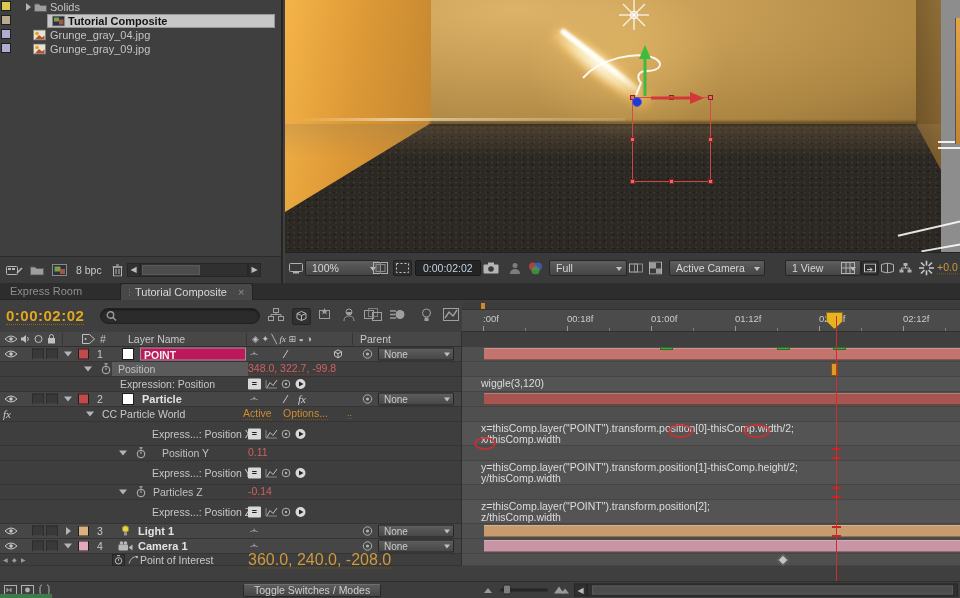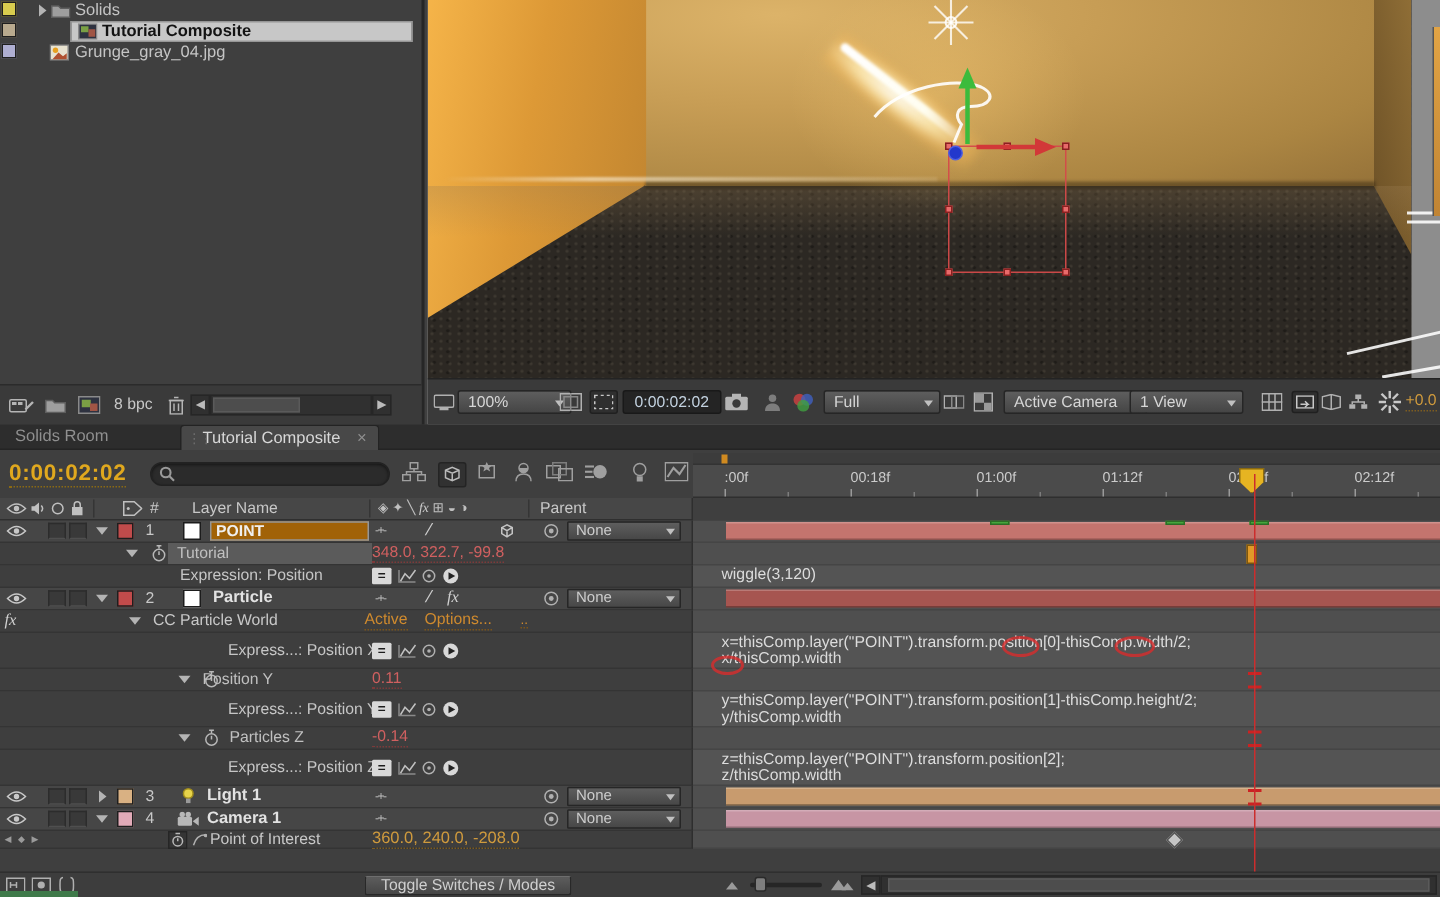--- a/index.html
+++ b/index.html
@@ -91,23 +91,23 @@
   .gmark{position:absolute;top:0;width:13px;height:3px;background:#46a63c;border:1px solid #2c6e26}
   .okf{position:absolute;top:1px;width:7px;height:13px;background:#e09a28;border:1px solid #7d560e}
   .ibeam{position:absolute;width:9px;height:11px;border-top:2px solid #c22;border-bottom:2px solid #c22}
   .code{position:absolute;left:19px;top:1px;font-size:10.5px;line-height:11px;color:#dcdcdc;white-space:pre-line}
   .circ-anno{position:absolute;border:2px solid rgba(216,44,44,.8);border-radius:50%;z-index:45}
   .dmnd{position:absolute;width:8px;height:8px;background:#c4c4c4;border:1px solid #555;transform:rotate(45deg)}
   .txt{color:#c8c8c8;font-size:10.5px}
   .lname{color:#e2e2e2;font-weight:bold}
   .pname2{color:#c0c0c0;font-size:10.5px}
   .val-red{color:#d06060;font-size:10.5px;border-bottom:1px dotted #7d3a3a}
-  .val-org{color:#cf9a3d;font-size:11px;border-bottom:1px dotted #7d5c20}
+  .val-org{color:#cf9a3d;font-size:16px;border-bottom:1px dotted #7d5c20}
   .olink{color:#cf8a2e;font-size:10.5px;border-bottom:1px dotted #7d5418}
-  .namebox{height:13px;width:106px;border:1px solid #969696;background:#a16207;padding:0 3px;font-weight:bold;color:#efefef;font-size:10.5px;line-height:12px}
+  .namebox{height:13px;width:106px;border:1px solid #969696;background:#be185d;padding:0 3px;font-weight:bold;color:#efefef;font-size:10.5px;line-height:12px}
   .tri-d{width:0;height:0;border:4px solid transparent;border-top:5px solid #b4b4b4;margin-top:2px}
   .tri-r{width:0;height:0;border:4px solid transparent;border-left:5px solid #b4b4b4;margin-left:2px}
   .chip{width:11px;height:11px;border:1px solid #1e1e1e}
   .rbox{width:12px;height:11px;background:#393939;border:1px solid #2c2c2c;border-bottom-color:#4f4f4f}
   .sw{font-size:8px;color:#bdbdbd;letter-spacing:-1px}
   .fxit{font-style:italic;font-family:"Liberation Serif","DejaVu Serif",serif;color:#d0d0d0;font-size:11px}
   .eqbox{width:13px;height:11px;background:#d9d9d9;color:#1c1c1c;font-weight:bold;font-size:9px;text-align:center;line-height:11px;border-radius:1px}
   .pdd{height:13px;width:76px;background:linear-gradient(#5e5e5e,#474747);border:1px solid #262626;border-radius:1px;
     color:#cccccc;font-size:10px;line-height:11px;padding:0 0 0 5px;position:absolute}
   .pdd .ddarr{position:absolute;right:3px;top:4px;width:0;height:0;border:3px solid transparent;border-top:4px solid #c0c0c0}
@@ -148,20 +148,31 @@
         <div class="prow">
           <span class="pchip" style="background:#aeaed2"></span>
           <span class="ic" style="left:33px">
             <svg width="13" height="11" viewBox="0 0 13 11">
               <rect x="0.5" y="0.5" width="12" height="10" fill="#e8e2d0" stroke="#7e7e7e"></rect>
               <circle cx="4" cy="4" r="1.8" fill="#e8a020"></circle>
               <path d="M2 10 L6 5.5 L9 8 L11.5 6 V10 H2Z" fill="#b05030"></path>
             </svg>
           </span>
           <span class="pname" style="left:50px">Grunge_gray_04.jpg</span>
+        </div>
+        <div class="prow">
+          <span class="pchip" style="background:#aeaed2"></span>
+          <span class="ic" style="left:33px">
+            <svg width="13" height="11" viewBox="0 0 13 11">
+              <rect x="0.5" y="0.5" width="12" height="10" fill="#e8e2d0" stroke="#7e7e7e"></rect>
+              <circle cx="4" cy="4" r="1.8" fill="#e8a020"></circle>
+              <path d="M2 10 L6 5.5 L9 8 L11.5 6 V10 H2Z" fill="#b05030"></path>
+            </svg>
+          </span>
+          <span class="pname" style="left:50px">Grunge_gray_09.jpg</span>
         </div>
       </div>
     <div id="pfoot">
       <span class="ic" style="left:6px">
           <svg width="17" height="12" viewBox="0 0 17 12">
             <rect x="0.5" y="2.5" width="11" height="8" rx="1" fill="none" stroke="#b5b5b5"></rect>
             <rect x="2" y="4" width="3" height="2" fill="#b5b5b5"></rect>
             <rect x="6" y="4" width="3" height="2" fill="#b5b5b5"></rect>
             <path d="M11 9 L16 4" stroke="#b5b5b5" stroke-width="1.6"></path>
           </svg>
@@ -290,21 +301,21 @@
           </svg>
         </span>
       <span class="ic" style="left:364px">
           <svg width="13" height="13" viewBox="0 0 13 13">
             <rect x="0.5" y="0.5" width="12" height="12" fill="none" stroke="#b0b0b0"></rect>
             <rect x="1" y="1" width="6" height="6" fill="#9a9a9a"></rect>
             <rect x="7" y="7" width="5" height="5" fill="#9a9a9a"></rect>
           </svg>
         </span>
       <span class="dd" style="left:384px;width:96px"><span>Active Camera</span><span class="ddarr"></span></span>
-      <span class="dd" style="left:468px;width:76px"><span>1 View</span><span class="ddarr"></span></span>
+      <span class="dd" style="left:500px;width:76px"><span>1 View</span><span class="ddarr"></span></span>
       <span class="ic" style="left:556px">
           <svg width="14" height="12" viewBox="0 0 14 12">
             <rect x="0.5" y="0.5" width="13" height="11" fill="none" stroke="#b0b0b0"></rect>
             <line x1="5" y1="0" x2="5" y2="12" stroke="#b0b0b0"></line>
             <line x1="9" y1="0" x2="9" y2="12" stroke="#b0b0b0"></line>
             <line x1="0" y1="6" x2="14" y2="6" stroke="#b0b0b0"></line>
           </svg>
         </span>
       <span class="ic" style="left:576px;background:#2f2f2f;border:1px solid #202020;border-radius:2px;padding:2px">
           <svg width="12" height="9" viewBox="0 0 12 9">
@@ -337,21 +348,21 @@
               <line x1="2" y1="13" x2="5.5" y2="9.5"></line>
               <line x1="13" y1="13" x2="9.5" y2="9.5"></line>
             </g>
           </svg>
         </span>
       <span class="ic" style="left:652px;color:#cf9a3d;font-size:10.5px;border-bottom:1px dotted #7d5c20">+0.0</span>
     </div>
   </section>
 
   <div id="tabstrip">
-    <span class="tab-inactive">Solids Room</span>
+    <span class="tab-inactive">Express Room</span>
     <div class="tab-active">
       <span class="tabgrip">⋮⋮</span>
       <span>Tutorial Composite</span>
       <span class="tabx">×</span>
     </div>
   </div>
 
   <section id="timeline">
     <div id="tl-time">0:00:02:02</div>
     <div id="tl-search">
@@ -525,21 +536,21 @@
             <span style="position:absolute;left:112px;width:136px;top:0;bottom:0;background:#5b5b5b"></span>
             <span class="ic tri-d" style="left:84px"></span>
             <span class="ic" style="left:101px">
               <svg width="10" height="12" viewBox="0 0 10 12">
                 <circle cx="5" cy="7" r="3.8" fill="none" stroke="#b8b8b8"></circle>
                 <line x1="5" y1="7" x2="5" y2="4.5" stroke="#b8b8b8"></line>
                 <line x1="3.4" y1="0.8" x2="6.6" y2="0.8" stroke="#b8b8b8"></line>
                 <line x1="5" y1="0.8" x2="5" y2="2.6" stroke="#b8b8b8"></line>
               </svg>
             </span>
-            <span class="ic pname2" style="left:118px">Tutorial</span>
+            <span class="ic pname2" style="left:118px">Position</span>
             <span class="ic val-red" style="left:248px">348.0, 322.7, -99.8</span>
           </div>
           <div class="tl-lane">
             <span class="okf" style="left:369px"></span>
           </div>
         </div>
         <div class="tl-row kind-expr" style="height:15px">
           <div class="tl-left">
             <span class="ic pname2" style="left:120px;color:#c6c6c6">Expression: Position</span>
             <span class="ic eqbox" style="left:248px">=</span>
@@ -642,21 +653,21 @@
           <div class="tl-left">
             <span class="ic tri-d" style="left:119px"></span>
             <span class="ic" style="left:136px">
               <svg width="10" height="12" viewBox="0 0 10 12">
                 <circle cx="5" cy="7" r="3.8" fill="none" stroke="#b8b8b8"></circle>
                 <line x1="5" y1="7" x2="5" y2="4.5" stroke="#b8b8b8"></line>
                 <line x1="3.4" y1="0.8" x2="6.6" y2="0.8" stroke="#b8b8b8"></line>
                 <line x1="5" y1="0.8" x2="5" y2="2.6" stroke="#b8b8b8"></line>
               </svg>
             </span>
-            <span class="ic pname2" style="left:135px">Position Y</span>
+            <span class="ic pname2" style="left:162px">Position Y</span>
             <span class="ic val-red" style="left:248px">0.11</span>
           </div>
           <div class="tl-lane">
             <span class="ibeam" style="left:370px;top:2px"></span>
           </div>
         </div>
         <div class="tl-row kind-expr" style="height:24px">
           <div class="tl-left">
             <span class="ic pname2" style="left:152px;color:#c6c6c6">Express...: Position Y</span>
             <span class="ic eqbox" style="left:248px">=</span>

